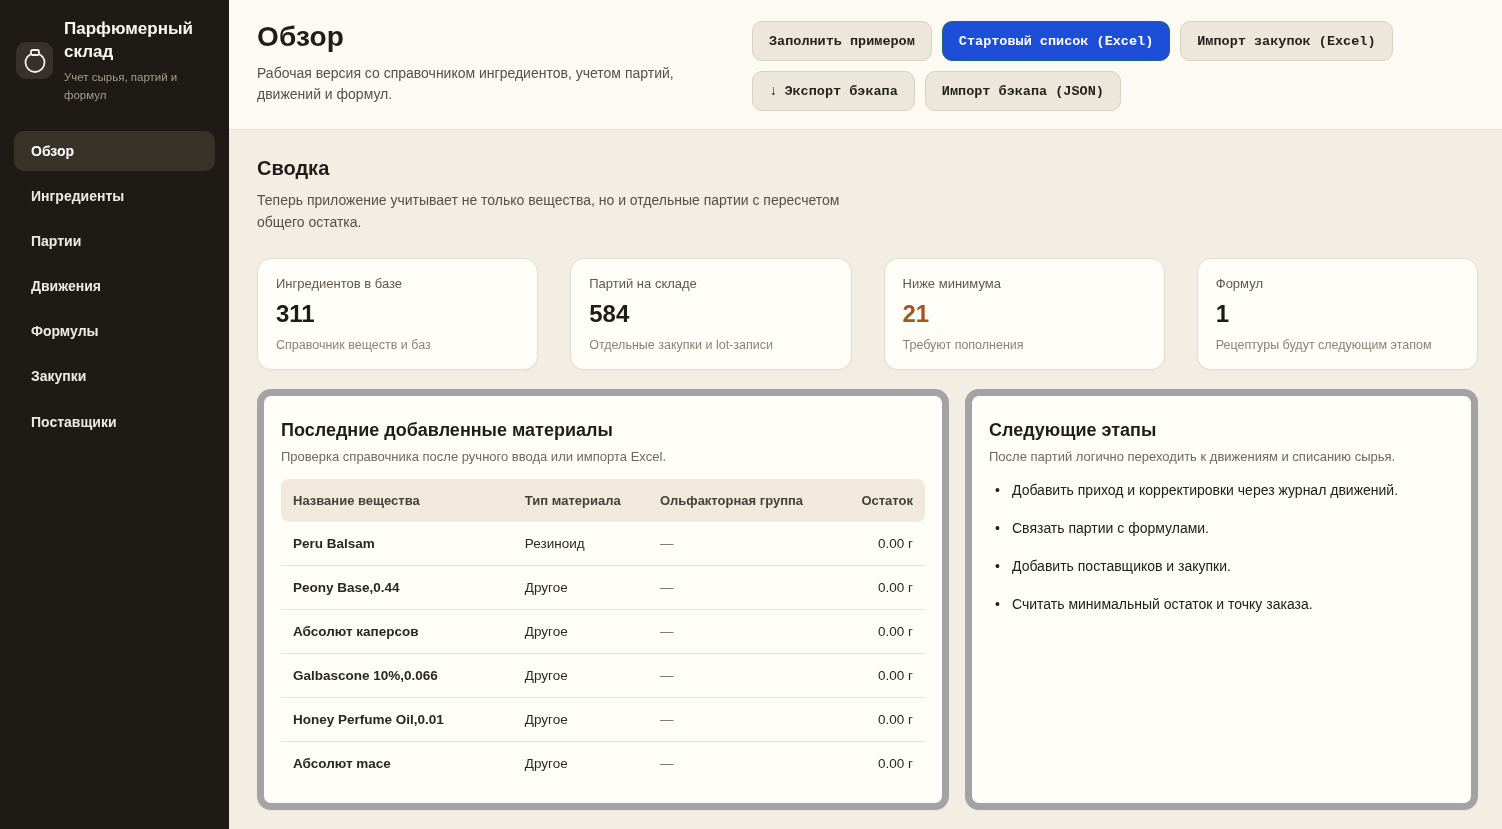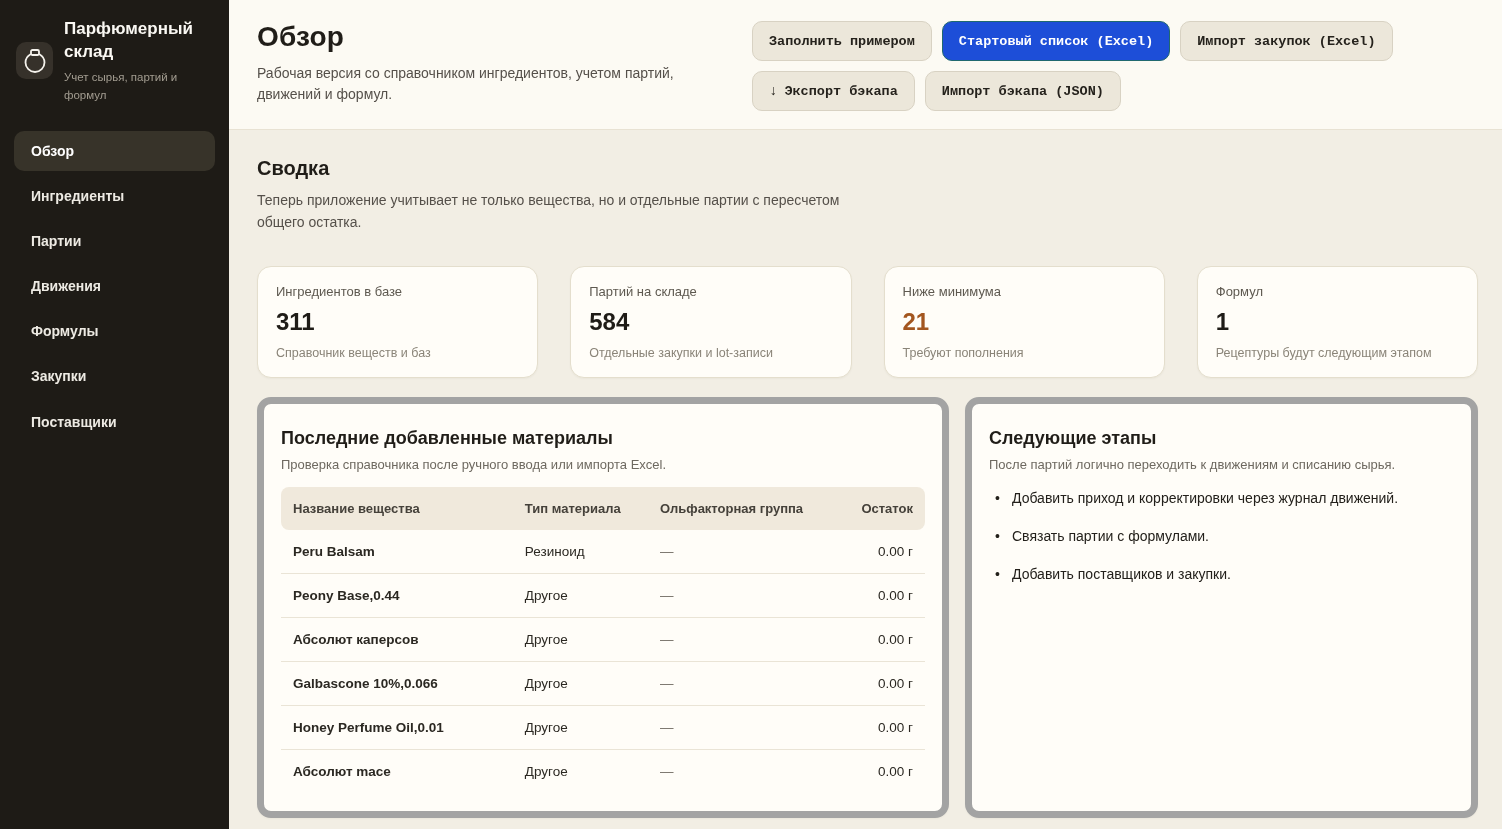--- a/index.html
+++ b/index.html
@@ -59,21 +59,21 @@
     cursor: pointer; white-space: nowrap;
   }
   .btn.primary { background: #1d4ed8; border-color: #20696f; color: #ffffff; }
   .btn .dl-glyph { font-size: 14px; font-weight: 700; }
 
   .content { padding: 27px 24px 24px 28px; flex: 1; }
   .section-title { font-size: 20px; font-weight: 700; margin-bottom: 10px; }
   .section-sub { font-size: 14px; color: #55504a; line-height: 1.55; max-width: 610px; }
 
   
-  .stats { display: flex; gap: 32px; margin-top: 33px; }
+  .stats { display: flex; gap: 32px; margin-top: 25px; }
   .stat-card {
     flex: 1; background: #fffdf8;
     border: 1px solid #e4decd; border-radius: 14px;
     padding: 17px 18px; box-shadow: 0 1px 2px rgba(60,50,30,.04);
   }
   .stat-label { font-size: 13px; color: #5e5950; }
   .stat-value { font-size: 24px; font-weight: 700; margin: 9px 0 10px; color: #1f1c17; }
   .stat-value.warn { color: #a3561f; }
   .stat-note { font-size: 12.5px; color: #8a8478; }
 
@@ -274,18 +274,19 @@
         <h3 class="panel-title">Следующие этапы</h3>
         <div class="panel-sub">После партий логично переходить к движениям и списанию сырья.</div>
         <ul>
 
             <li>Добавить приход и корректировки через журнал движений.</li>
 
             <li>Связать партии с формулами.</li>
 
             <li>Добавить поставщиков и закупки.</li>
 
+            <li>Считать минимальный остаток и точку заказа.</li>
           </ul>
       </section>
 
     </div>
   </div>
 </div>
 
 </body></html>

